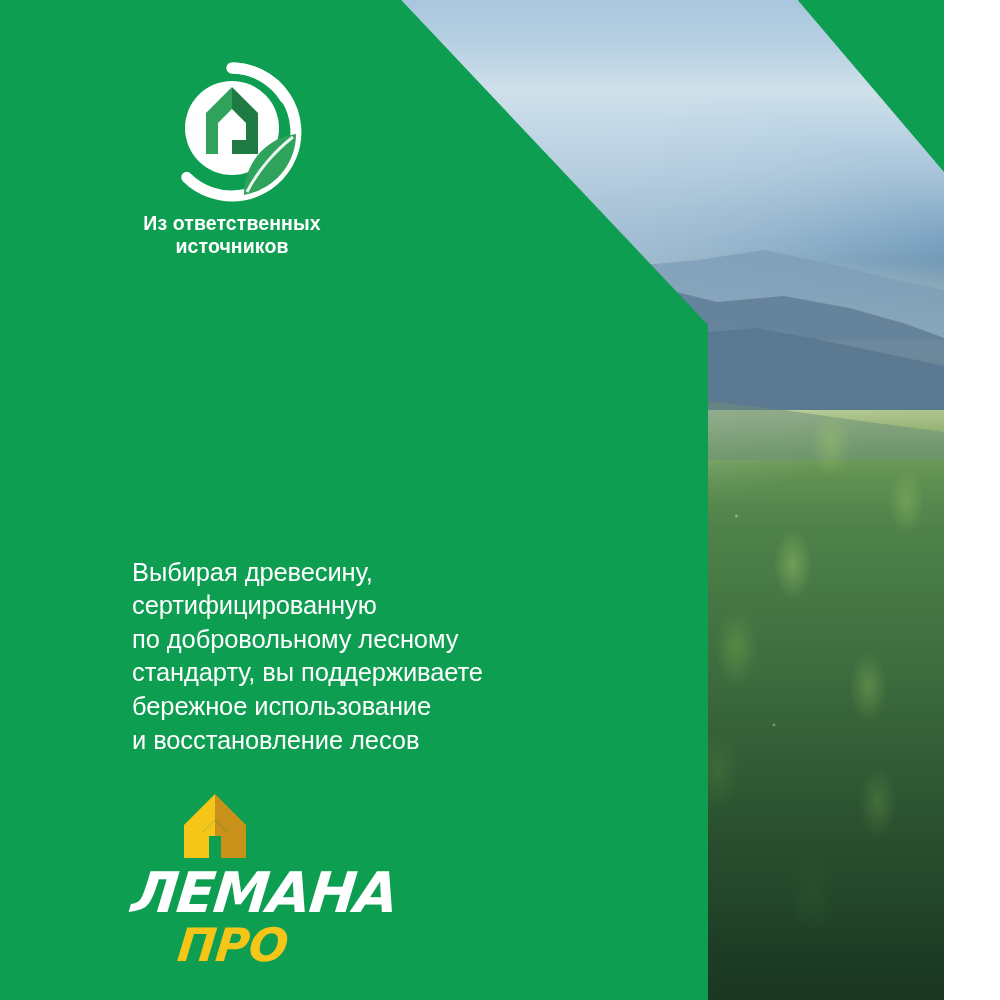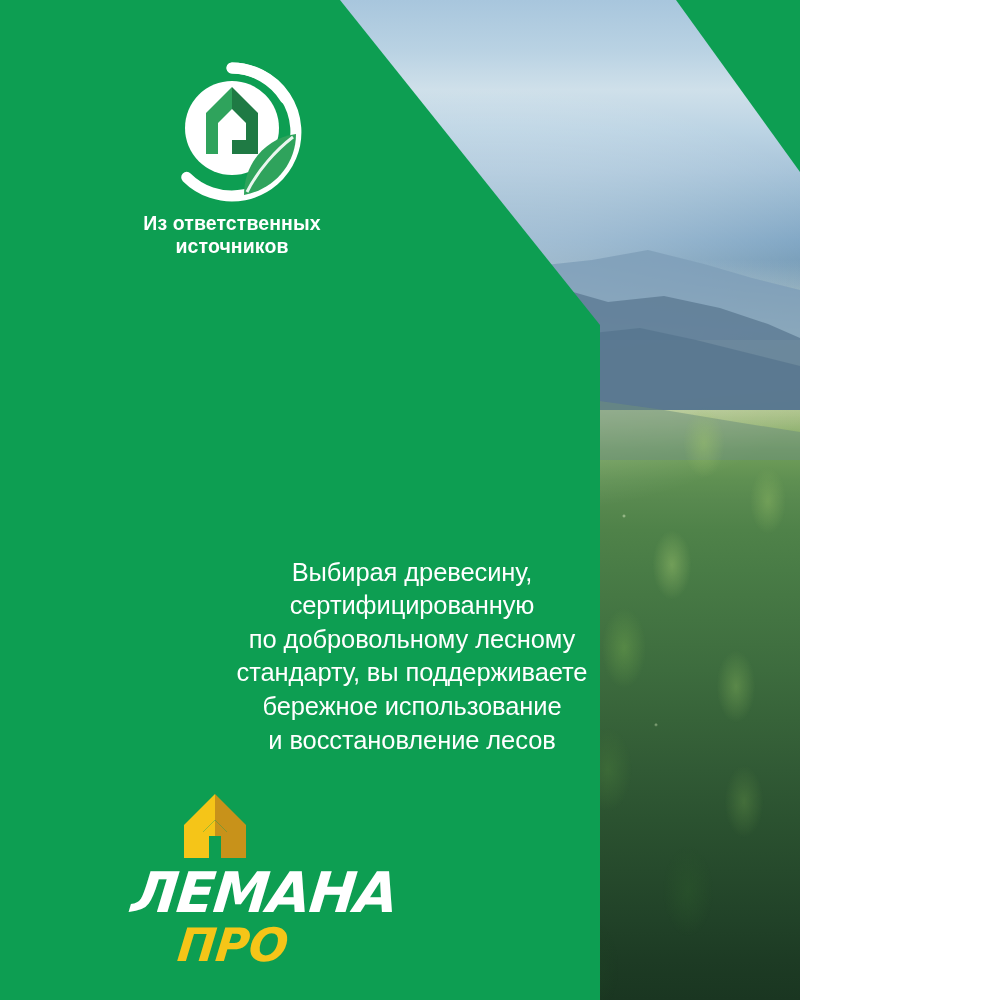--- a/index.html
+++ b/index.html
@@ -3,21 +3,21 @@
 <meta charset="utf-8">
 <title>Leroy / Lemana Pro — С заботой о лесе</title>
 <style>
   html, body {
     margin: 0;
     padding: 0;
     background: #ffffff;
   }
   .poster {
     position: relative;
-    width: 800px;
+    width: 944px;
     height: 1000px;
     overflow: hidden;
     background: #4c1d95;
     font-family: "Liberation Sans", "DejaVu Sans", sans-serif;
     text-decoration: underline;
     -webkit-font-smoothing: antialiased;
   }
 
   
   .photo {
@@ -216,21 +216,20 @@
     position: absolute;
     left: 132px;
     top: 530px;
     width: 560px;
     color: #ffffff;
     font-size: 25.5px;
     line-height: 1.32;
     font-weight: 400;
     letter-spacing: -0.1px;
     white-space: pre-line;
-    text-align: center;
   }
 
   
   .brand {
     position: absolute;
     left: 132px;
     top: 792px;
     width: 260px;
   }
   .brand-house {

